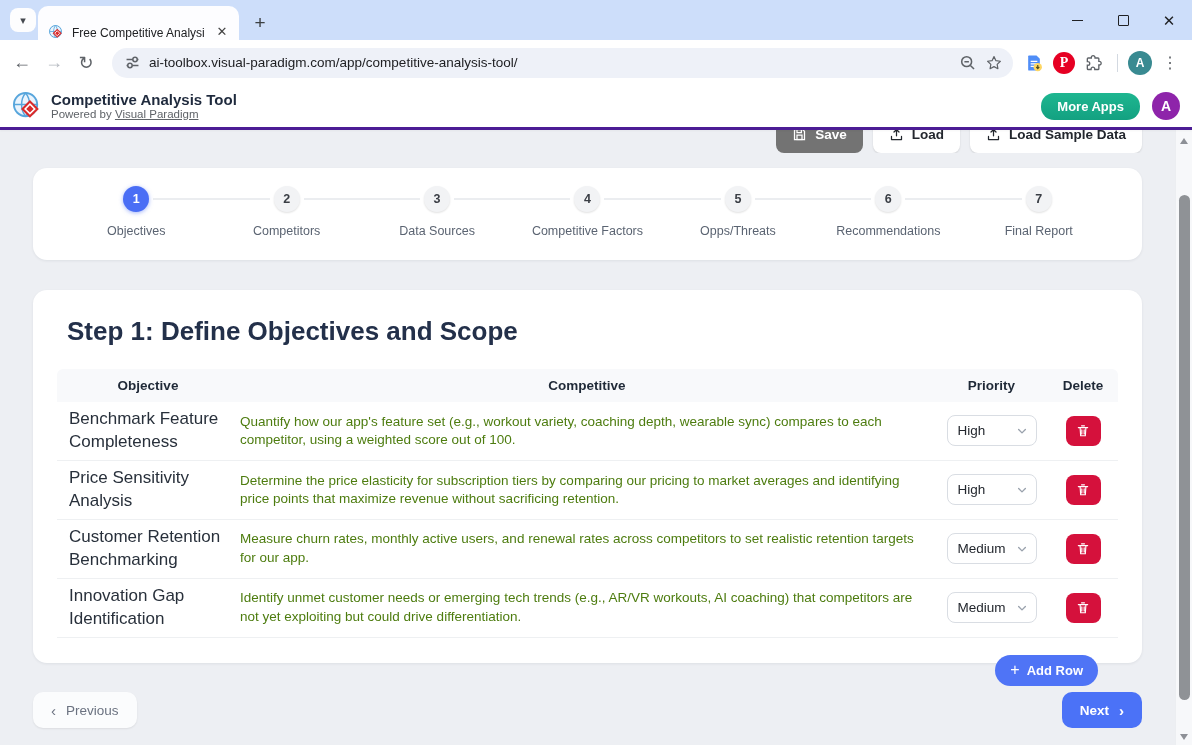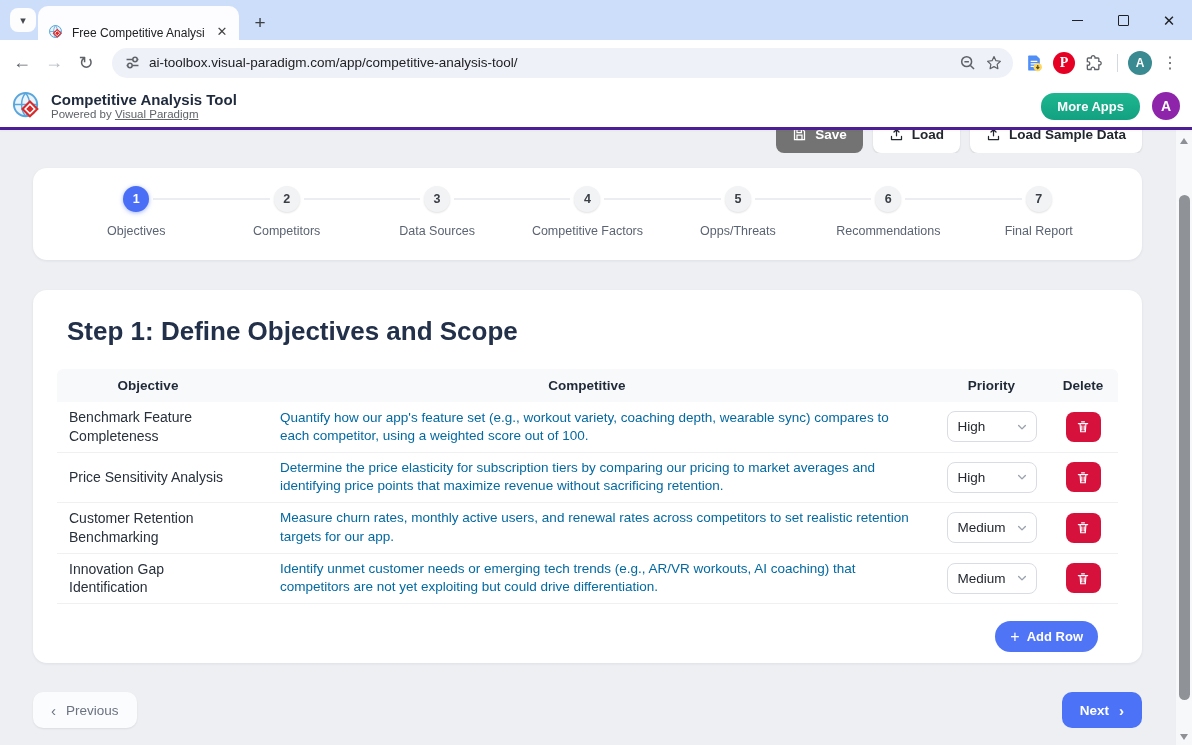--- a/index.html
+++ b/index.html
@@ -65,22 +65,22 @@
   .step.active .step-num { background:#4a6ef5; color:#fff; box-shadow:0 1px 4px rgba(74,110,245,.5); }
   .step-label { margin-top:12px; font-size:12.5px; color:#5b6472; }
 
   .main-card { margin-top:30px; height:373px; padding:22px 24px 0 24px; }
   .step-heading { font-size:26px; font-weight:bold; color:#23304a; margin:4px 0 22px 10px; }
   .grid-4 { display:grid; grid-template-columns:182px 1fr 113px 70px; }
   .thead { background:#f8f9fb; border-radius:6px 6px 0 0; height:33px; align-items:center; }
   .th { font-size:13.5px; font-weight:bold; color:#1f2937; text-align:center; }
   .trow { border-bottom:1px solid #eef0f2; min-height:50px; align-items:center; padding:6px 0; }
   .trow:last-of-type { border-bottom:1px solid #eef0f2; }
-  .c-obj { padding-left:12px; padding-right:10px; font-size:14px; color:#28303b; line-height:1.35; }
-  .c-desc { padding-right:18px; padding-left:1px; font-size:13.5px; color:#0369a1; line-height:1.35;margin-left:40px; }
+  .c-obj { padding-left:12px; padding-right:10px; font-size:17px; color:#28303b; line-height:1.35; }
+  .c-desc { padding-right:18px; padding-left:1px; font-size:13.5px; color:#4d7c0f; line-height:1.35; }
   .c-pri { display:flex; justify-content:center; }
   .select { width:90px; height:31px; background:#fff; border:1px solid #d9dde3; border-radius:8px; display:flex; align-items:center; padding:0 8px 0 10px; cursor:pointer; }
   .select span { flex:1; font-size:13.5px; color:#23272e; }
   .c-del { display:flex; justify-content:center; }
   .del-btn { width:35px; height:30px; border:none; border-radius:8px; background:#d5113c; display:flex; align-items:center; justify-content:center; cursor:pointer; }
   .addrow-wrap { display:flex; justify-content:flex-end; padding:17px 20px 0 0; }
   .addrow-btn { height:31px; padding:0 15px; border:none; border-radius:15.5px; background:#4f74f6; color:#fff; font-size:13px; font-weight:bold; font-family:inherit; display:flex; align-items:center; gap:7px; cursor:pointer; }
   .addrow-btn .plus { font-size:16px; font-weight:normal; }
 
   .bottom-nav { display:flex; justify-content:space-between; margin:29px 33px 0 33px; }

